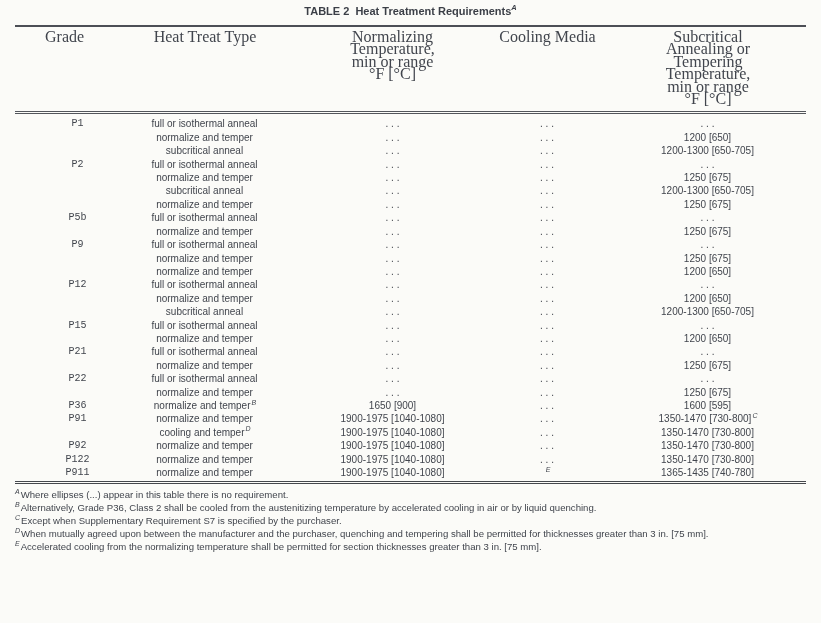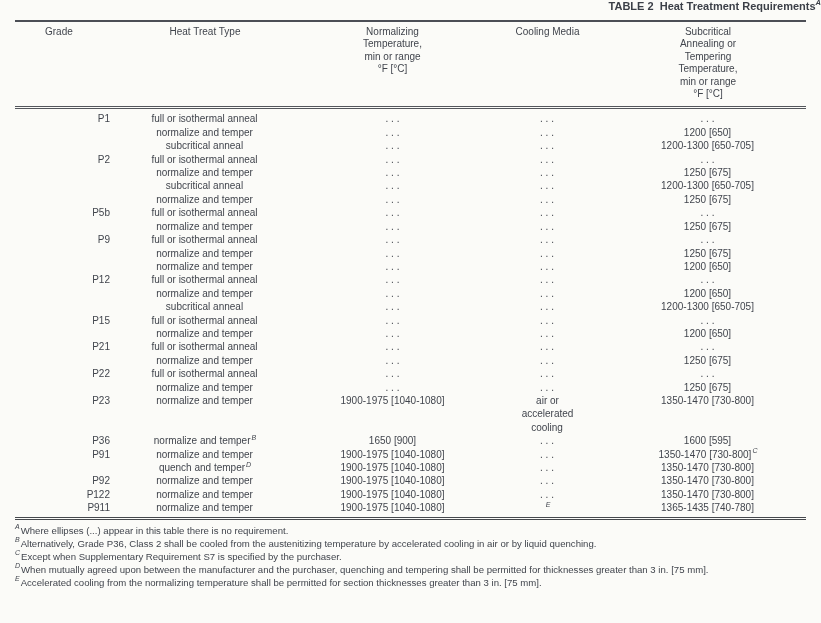--- a/index.html
+++ b/index.html
@@ -5,58 +5,60 @@
   html,body{margin:0;padding:0;}
   body{
     width:821px;height:623px;
     background:#fbfbf8;
     font-family:"Liberation Sans", sans-serif;
     color:#41454d;
     overflow:hidden;
   }
   .page{width:821px;height:623px;position:relative;}
   .doc-title{
-    text-align:right;
+    text-align:center;
     font-size:11px;font-weight:bold;
+    padding-top:5px;
     white-space:pre;
     color:#3b3f47;
   }
   .doc-title sup{
     font-size:7.5px;font-style:italic;font-weight:bold;
     vertical-align:super;line-height:0;
   }
   table.ht{
     border-collapse:collapse;
     table-layout:fixed;
     width:791px;
     margin:8px 0 0 15px;
     border-top:2px solid #4c4f56;
     border-bottom:3px double #45484d;
   }
   table.ht th{
     font-weight:normal;
-    font-size:10px;
+    font-size:16px;
     line-height:12.4px;
     vertical-align:top;
     text-align:center;
     white-space:pre-line;
     padding:4px 0 6px 0;
     border-bottom:3px double #53565c;
     color:#41454d;
+    font-family:Liberation Serif, serif;
   }
   table.ht th.c-grade{text-align:left;padding-left:30px;}
   table.ht td{
     font-size:10px;
     line-height:13.4px;
     vertical-align:top;
     text-align:center;
     padding:0;
     white-space:pre-line;
   }
-  table.ht td.c-grade{text-align:right;padding-left:30px;}
+  table.ht td.c-grade{text-align:center;padding-left:30px;font-family:Liberation Mono, monospace;}
   table.ht tbody tr:first-child td{padding-top:3px;}
   table.ht tbody tr:last-child td{padding-bottom:2px;}
   sup.fn{
     font-size:7px;font-style:italic;
     vertical-align:super;line-height:0;
     margin-left:1px;
   }
   .footnotes{
     margin:4px 0 0 15px;
     font-size:9.6px;
@@ -244,45 +246,36 @@
       <td><span class="v-sub">. . .</span><sup class="fn s-sub"></sup></td>
     </tr>
         <tr>
       <td class="c-grade"><span class="v-grade"></span></td>
       <td><span class="v-type">normalize and temper</span><sup class="fn s-type"></sup></td>
       <td><span class="v-norm">. . .</span></td>
       <td><span class="v-cool">. . .</span><sup class="fn s-cool"></sup></td>
       <td><span class="v-sub">1250 [675]</span><sup class="fn s-sub"></sup></td>
     </tr>
         <tr>
-      <td class="c-grade"><span class="v-grade">P23</span></td>
-      <td><span class="v-type">normalize and temper</span><sup class="fn s-type"></sup></td>
-      <td><span class="v-norm">1900-1975 [1040-1080]</span></td>
-      <td><span class="v-cool">air or
-accelerated
-cooling</span><sup class="fn s-cool"></sup></td>
-      <td><span class="v-sub">1350-1470 [730-800]</span><sup class="fn s-sub"></sup></td>
-    </tr>
-        <tr>
       <td class="c-grade"><span class="v-grade">P36</span></td>
       <td><span class="v-type">normalize and temper</span><sup class="fn s-type">B</sup></td>
       <td><span class="v-norm">1650 [900]</span></td>
       <td><span class="v-cool">. . .</span><sup class="fn s-cool"></sup></td>
       <td><span class="v-sub">1600 [595]</span><sup class="fn s-sub"></sup></td>
     </tr>
         <tr>
       <td class="c-grade"><span class="v-grade">P91</span></td>
       <td><span class="v-type">normalize and temper</span><sup class="fn s-type"></sup></td>
       <td><span class="v-norm">1900-1975 [1040-1080]</span></td>
       <td><span class="v-cool">. . .</span><sup class="fn s-cool"></sup></td>
       <td><span class="v-sub">1350-1470 [730-800]</span><sup class="fn s-sub">C</sup></td>
     </tr>
         <tr>
       <td class="c-grade"><span class="v-grade"></span></td>
-      <td><span class="v-type">quench and temper</span><sup class="fn s-type">D</sup></td>
+      <td><span class="v-type">cooling and temper</span><sup class="fn s-type">D</sup></td>
       <td><span class="v-norm">1900-1975 [1040-1080]</span></td>
       <td><span class="v-cool">. . .</span><sup class="fn s-cool"></sup></td>
       <td><span class="v-sub">1350-1470 [730-800]</span><sup class="fn s-sub"></sup></td>
     </tr>
         <tr>
       <td class="c-grade"><span class="v-grade">P92</span></td>
       <td><span class="v-type">normalize and temper</span><sup class="fn s-type"></sup></td>
       <td><span class="v-norm">1900-1975 [1040-1080]</span></td>
       <td><span class="v-cool">. . .</span><sup class="fn s-cool"></sup></td>
       <td><span class="v-sub">1350-1470 [730-800]</span><sup class="fn s-sub"></sup></td>

